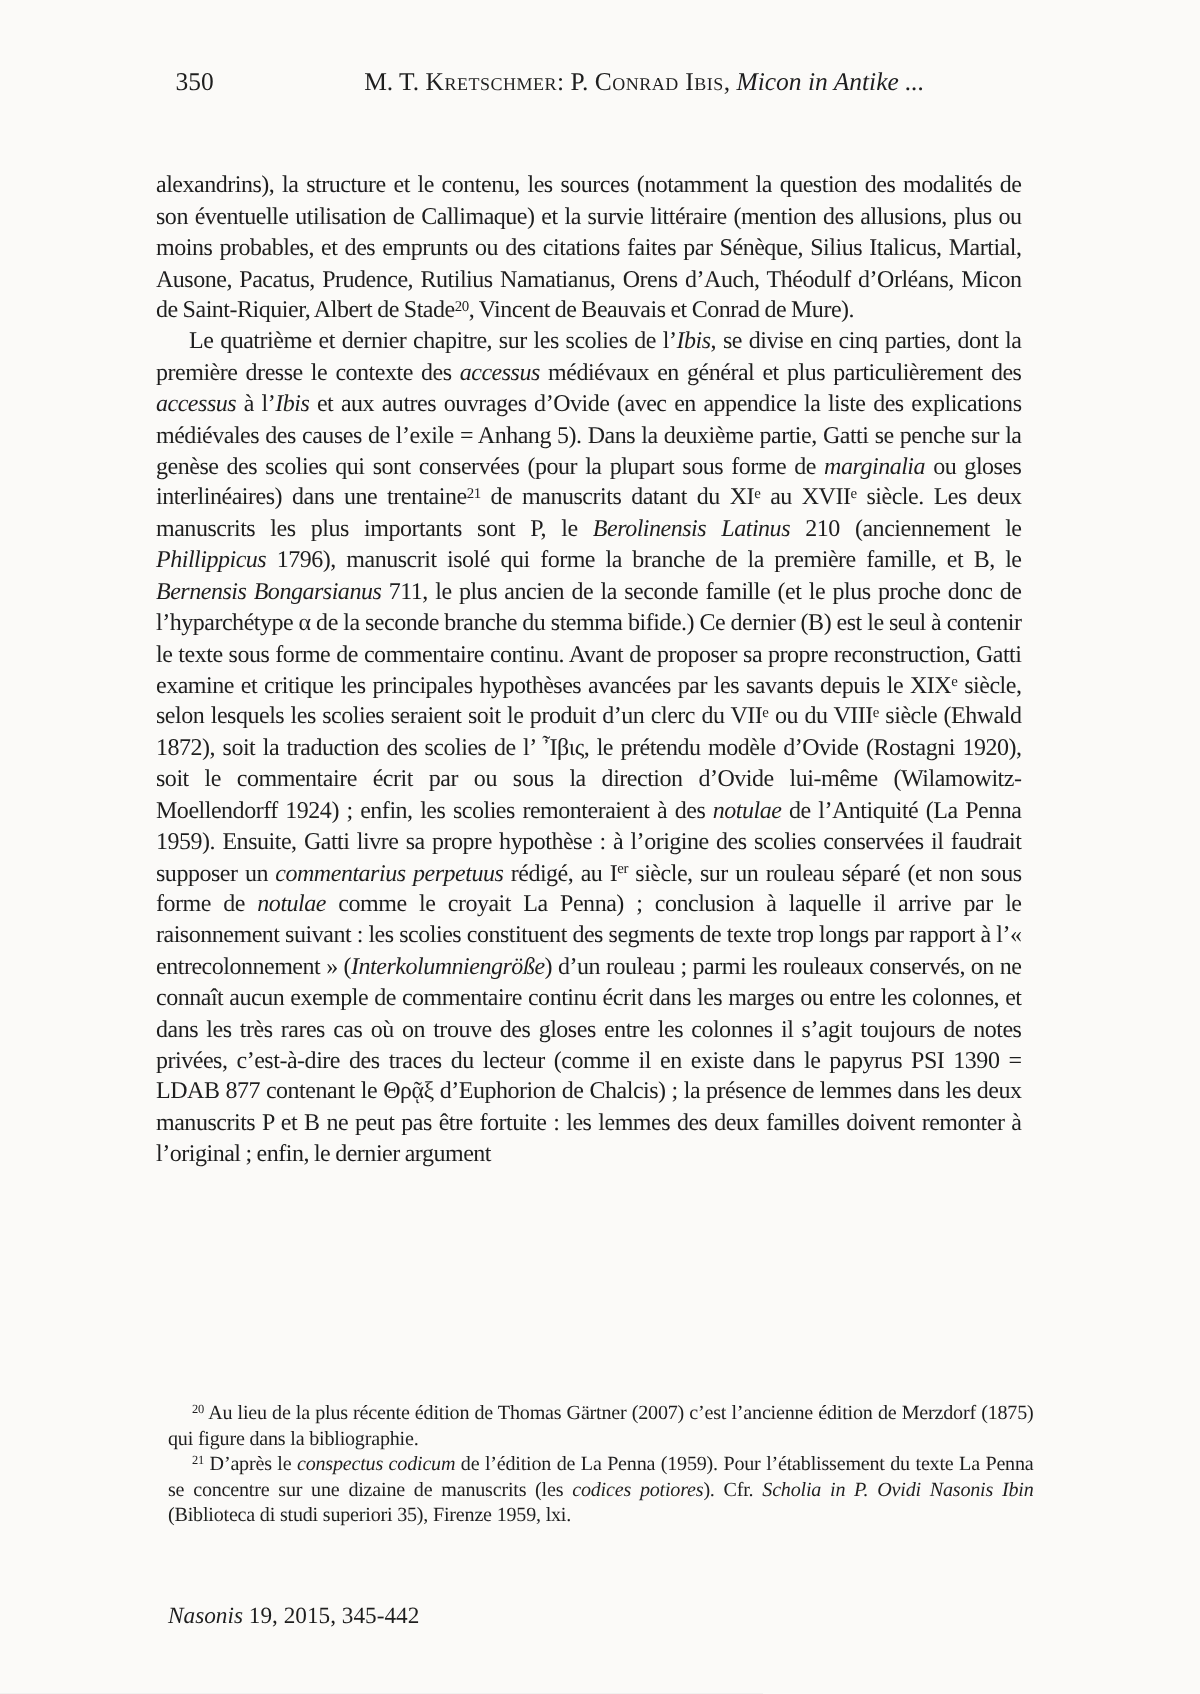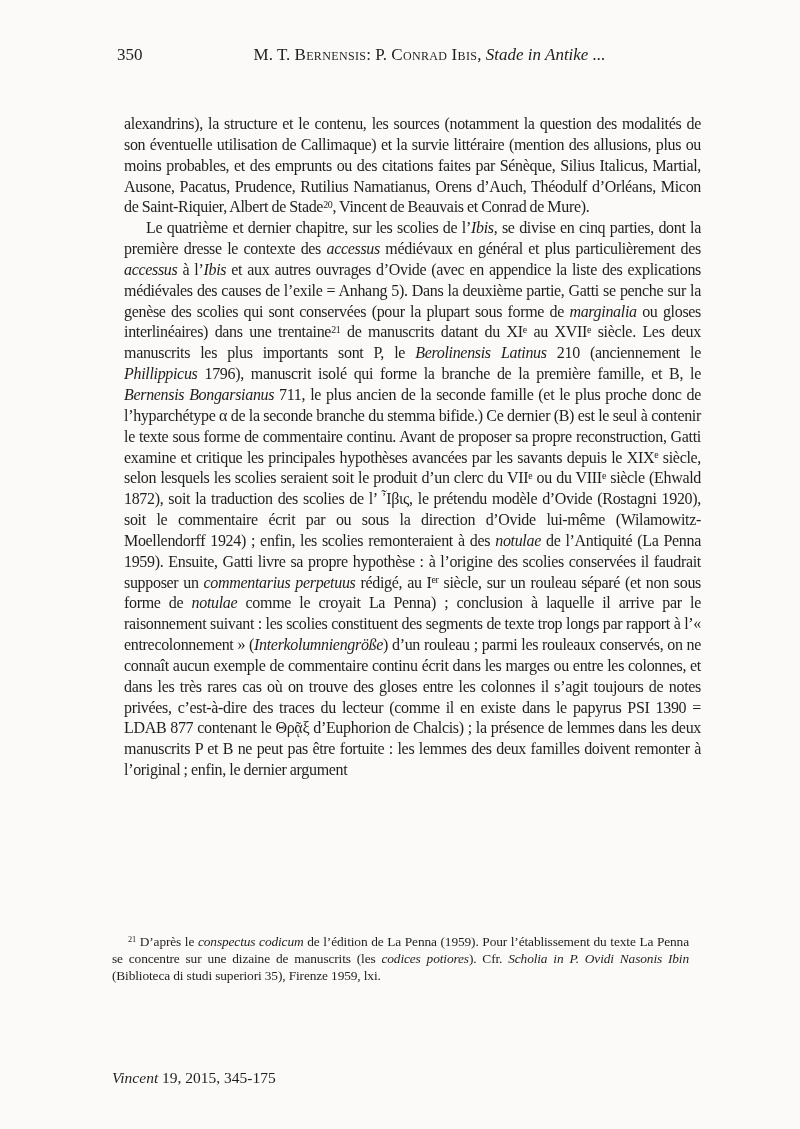--- a/index.html
+++ b/index.html
@@ -36,21 +36,21 @@
   }
   .running-title {
     display: block;
     text-align: center;
     padding-left: 58px;
   }
   
   .page-body {
     position: absolute;
     top: 114px;
-    left: 124px;
+    left: 104px;
     width: 577px;
     font-size: 16px;
     line-height: 20.85px;
     text-align: justify;
     letter-spacing: -0.02em;
     word-spacing: -0.4px;
   }
   .para {
     margin: 0;
   }
@@ -91,29 +91,30 @@
     top: -0.45em;
   }
 </style>
 </head>
 <body>
 
 <div class="page">
 
   <header class="page-header">
     <span class="page-number">350</span>
-    <span class="running-title"><span>M. T. </span><span class="sc">Bernensis</span><span>: P. </span><span class="sc">Conrad</span><span> </span><span class="sc">Ibis</span><span>, </span><span class="i">Stade in Antike ...</span></span>
+    <span class="running-title"><span>M. T. </span><span class="sc">Kretschmer</span><span>: P. </span><span class="sc">Conrad</span><span> </span><span class="sc">Ibis</span><span>, </span><span class="i">Micon in Antike ...</span></span>
   </header>
 
   <main class="page-body">
     <p class="para"><span>alexandrins), la structure et le contenu, les sources (notamment la question des modalités de son éventuelle utilisation de Callimaque) et la survie littéraire (mention des allusions, plus ou moins probables, et des emprunts ou des citations faites par Sénèque, Silius Italicus, Martial, Ausone, Pacatus, Prudence, Rutilius Namatianus, Orens d’Auch, Théodulf d’Orléans, Micon de Saint-Riquier, Albert de Stade</span><sup class="sup">20</sup><span>, Vincent de Beauvais et Conrad de Mure).</span></p>
     <p class="para indent"><span>Le quatrième et dernier chapitre, sur les scolies de l’</span><span class="i">Ibis</span><span>, se divise en cinq parties, dont la première dresse le contexte des </span><span class="i">accessus</span><span> médiévaux en général et plus particulièrement des </span><span class="i">accessus</span><span> à l’</span><span class="i">Ibis</span><span> et aux autres ouvrages d’Ovide (avec en appendice la liste des explications médiévales des causes de l’exile = Anhang 5). Dans la deuxième partie, Gatti se penche sur la genèse des scolies qui sont conservées (pour la plupart sous forme de </span><span class="i">marginalia</span><span> ou gloses interlinéaires) dans une trentaine</span><sup class="sup">21</sup><span> de manuscrits datant du XI</span><sup class="sup">e</sup><span> au XVII</span><sup class="sup">e</sup><span> siècle. Les deux manuscrits les plus importants sont P, le </span><span class="i">Berolinensis Latinus</span><span> 210 (anciennement le </span><span class="i">Phillippicus</span><span> 1796), manuscrit isolé qui forme la branche de la première famille, et B, le </span><span class="i">Bernensis Bongarsianus</span><span> 711, le plus ancien de la seconde famille (et le plus proche donc de l’hyparchétype α de la seconde branche du stemma bifide.) Ce dernier (B) est le seul à contenir le texte sous forme de commentaire continu. Avant de proposer sa propre reconstruction, Gatti examine et critique les principales hypothèses avancées par les savants depuis le XIX</span><sup class="sup">e</sup><span> siècle, selon lesquels les scolies seraient soit le produit d’un clerc du VII</span><sup class="sup">e</sup><span> ou du VIII</span><sup class="sup">e</sup><span> siècle (Ehwald 1872), soit la traduction des scolies de l’ Ἶβις, le prétendu modèle d’Ovide (Rostagni 1920), soit le commentaire écrit par ou sous la direction d’Ovide lui-même (Wilamowitz-Moellendorff 1924) ; enfin, les scolies remonteraient à des </span><span class="i">notulae</span><span> de l’Antiquité (La Penna 1959). Ensuite, Gatti livre sa propre hypothèse : à l’origine des scolies conservées il faudrait supposer un </span><span class="i">commentarius perpetuus</span><span> rédigé, au I</span><sup class="sup">er</sup><span> siècle, sur un rouleau séparé (et non sous forme de </span><span class="i">notulae</span><span> comme le croyait La Penna) ; conclusion à laquelle il arrive par le raisonnement suivant : les scolies constituent des segments de texte trop longs par rapport à l’« entrecolonnement » (</span><span class="i">Interkolumniengröße</span><span>) d’un rouleau ; parmi les rouleaux conservés, on ne connaît aucun exemple de commentaire continu écrit dans les marges ou entre les colonnes, et dans les très rares cas où on trouve des gloses entre les colonnes il s’agit toujours de notes privées, c’est-à-dire des traces du lecteur (comme il en existe dans le papyrus PSI 1390 = LDAB 877 contenant le Θρᾷξ d’Euphorion de Chalcis) ; la présence de lemmes dans les deux manuscrits P et B ne peut pas être fortuite : les lemmes des deux familles doivent remonter à l’original ; enfin, le dernier argument</span></p>
   </main>
 
   <section class="footnotes">
+    <p class="footnote"><sup class="sup">20</sup><span> Au lieu de la plus récente édition de Thomas Gärtner (2007) c’est l’ancienne édition de Merzdorf (1875) qui figure dans la bibliographie.</span></p>
     <p class="footnote"><sup class="sup">21</sup><span> D’après le </span><span class="i">conspectus codicum</span><span> de l’édition de La Penna (1959). Pour l’établissement du texte La Penna se concentre sur une dizaine de manuscrits (les </span><span class="i">codices potiores</span><span>). Cfr. </span><span class="i">Scholia in P. Ovidi Nasonis Ibin</span><span> (Biblioteca di studi superiori 35), Firenze 1959, lxi.</span></p>
   </section>
 
   <footer class="page-footer">
-    <span><span class="i">Vincent</span><span> 19, 2015, 345-175</span></span>
+    <span><span class="i">Nasonis</span><span> 19, 2015, 345-442</span></span>
   </footer>
 
 </div>
 
 </body></html>

